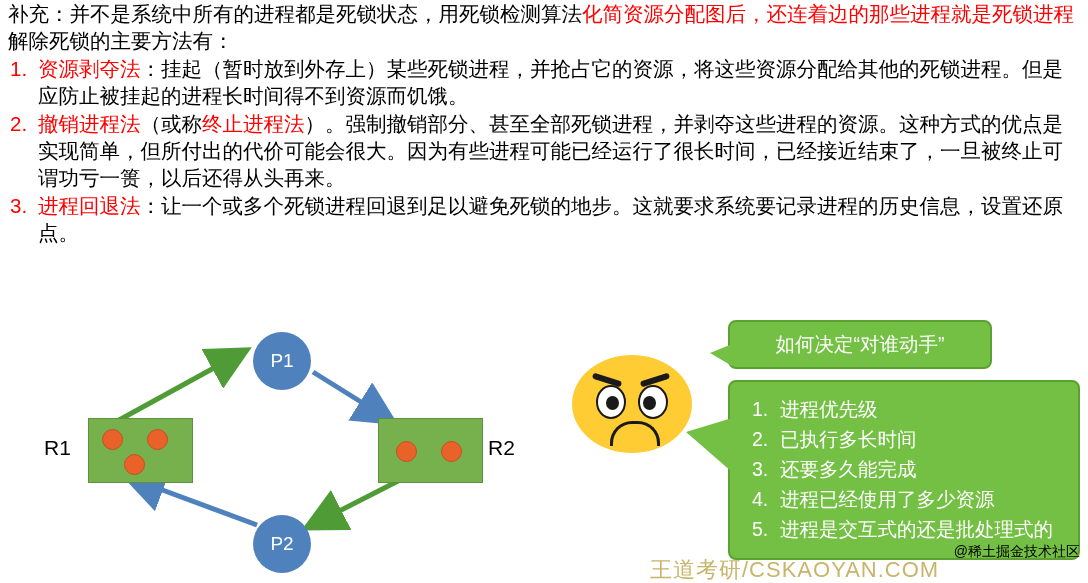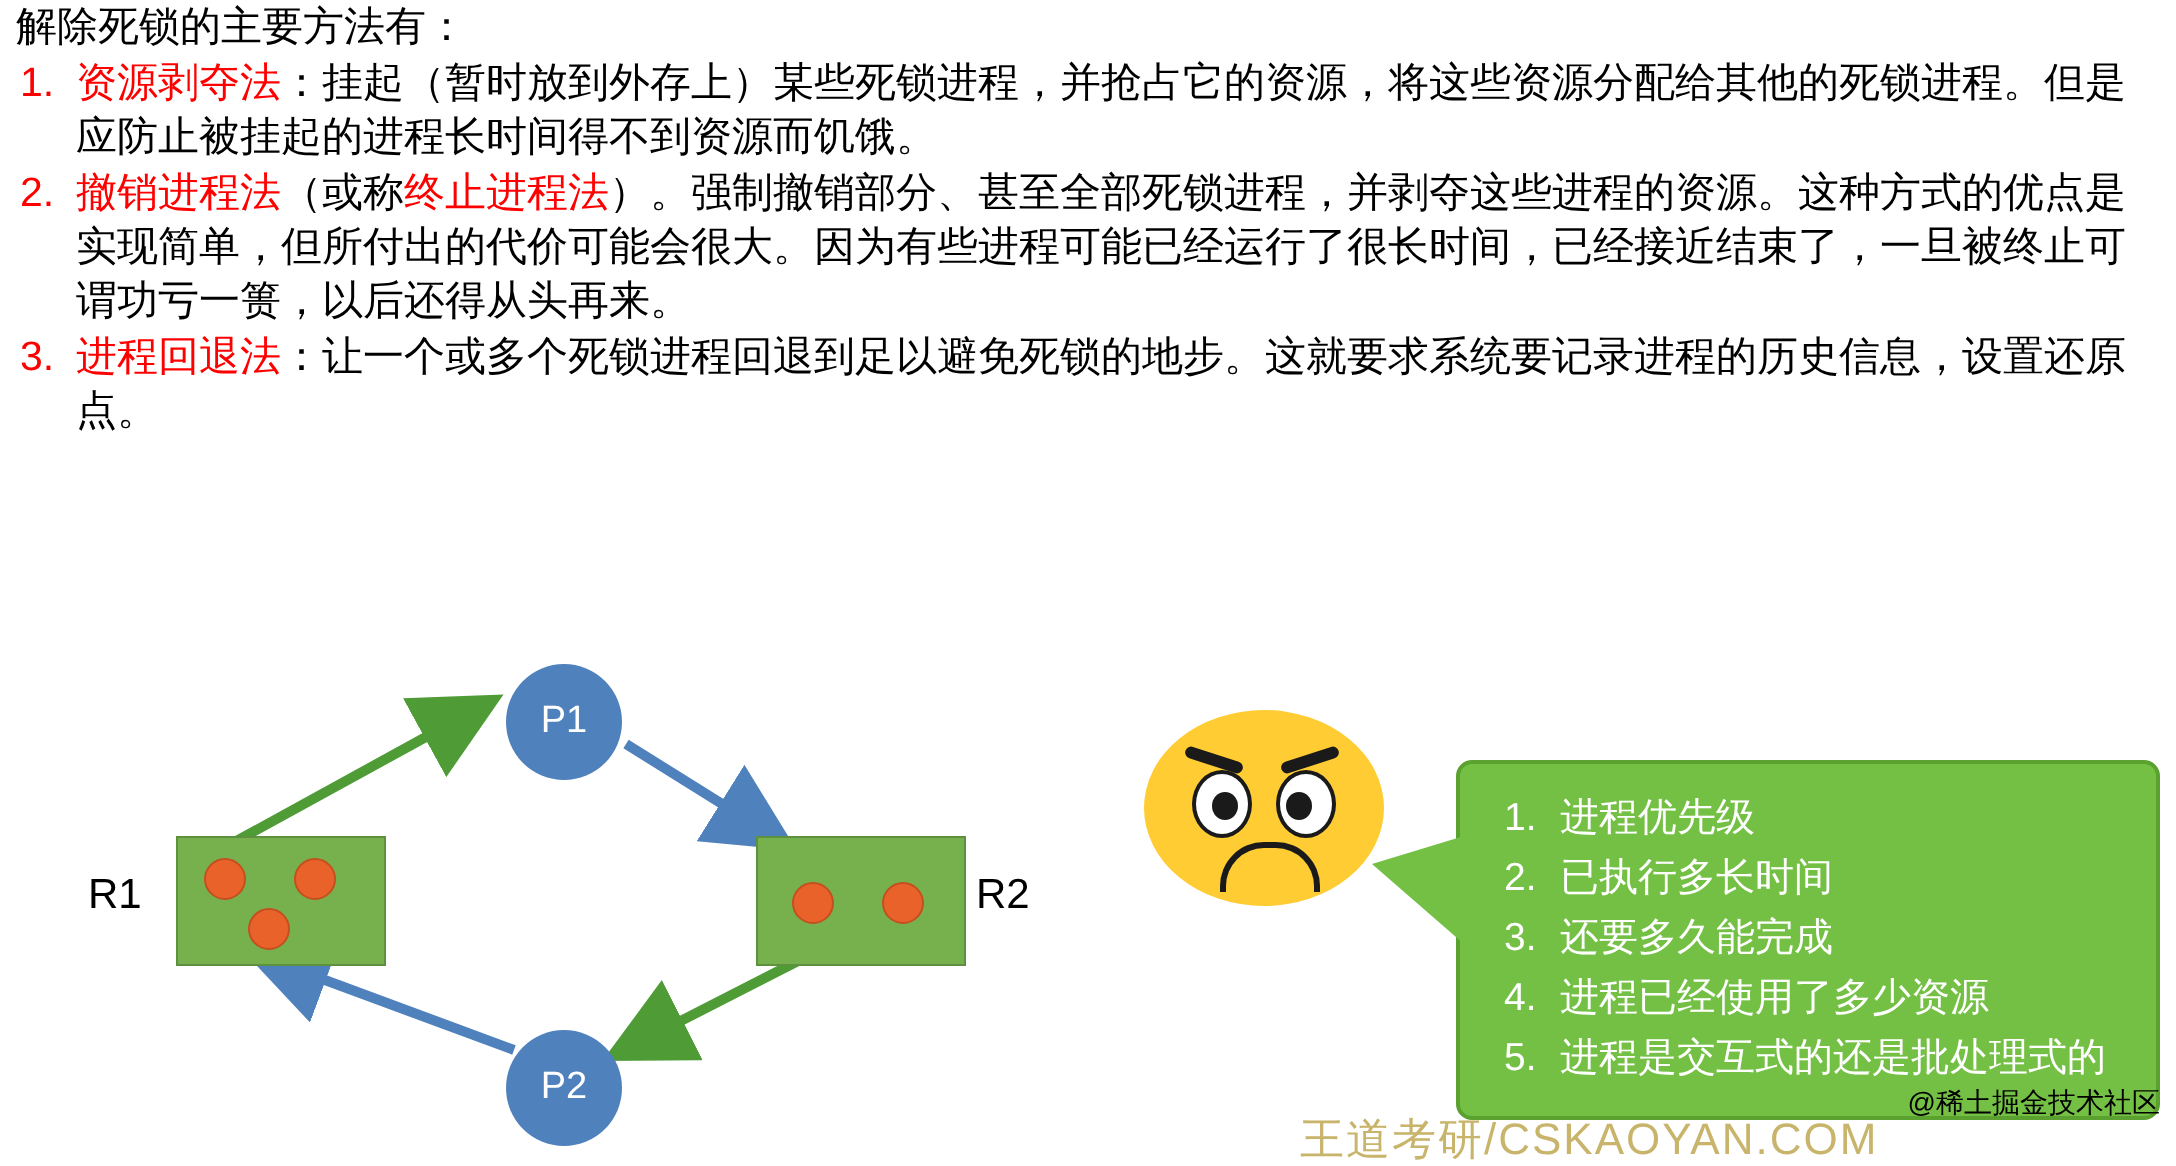--- a/index.html
+++ b/index.html
@@ -209,20 +209,21 @@
     color: #c8b46a;
     letter-spacing: 1px;
   }
 </style>
 </head>
 <body>
 
 <div class="page">
 
   <div class="text-block">
+    <div class="line"><span class="blk">补充：并不是系统中所有的进程都是死锁状态，用死锁检测算法</span><span class="red">化简资源分配图后，还连着边的那些进程就是死锁进程</span></div>
     <div class="line">解除死锁的主要方法有：</div>
 
     <ul class="numlist">
       <li>
         <span class="num">1.</span><span class="red">资源剥夺法</span><span class="blk">：挂起（暂时放到外存上）某些死锁进程，并抢占它的资源，将这些资源分配给其他的死锁进程。但是应防止被挂起的进程长时间得不到资源而饥饿。</span>
       </li>
       <li>
         <span class="num">2.</span><span class="red">撤销进程法</span><span class="blk">（或称</span><span class="red">终止进程法</span><span class="blk">）。强制撤销部分、甚至全部死锁进程，并剥夺这些进程的资源。这种方式的优点是实现简单，但所付出的代价可能会很大。因为有些进程可能已经运行了很长时间，已经接近结束了，一旦被终止可谓功亏一篑，以后还得从头再来。</span>
       </li>
       <li>
@@ -277,20 +278,24 @@
     <span class="brow" style="left:68px;top:22px;transform:rotate(-18deg);"></span>
     <span class="eye" style="left:24px;top:30px;">
       <span class="pupil" style="left:8px;top:9px;"></span>
     </span>
     <span class="eye" style="left:66px;top:30px;">
       <span class="pupil" style="left:3px;top:9px;"></span>
     </span>
     <span class="mouth"></span>
   </div>
 
+  <div class="callout-small">
+    <span class="tail"></span>
+    <span>如何决定“对谁动手”</span>
+  </div>
 
   <div class="callout-big">
     <span class="tail"></span>
     <ol>
       <li><span class="cnum">1.</span><span>进程优先级</span></li>
       <li><span class="cnum">2.</span><span>已执行多长时间</span></li>
       <li><span class="cnum">3.</span><span>还要多久能完成</span></li>
       <li><span class="cnum">4.</span><span>进程已经使用了多少资源</span></li>
       <li><span class="cnum">5.</span><span>进程是交互式的还是批处理式的</span></li>
     </ol>

